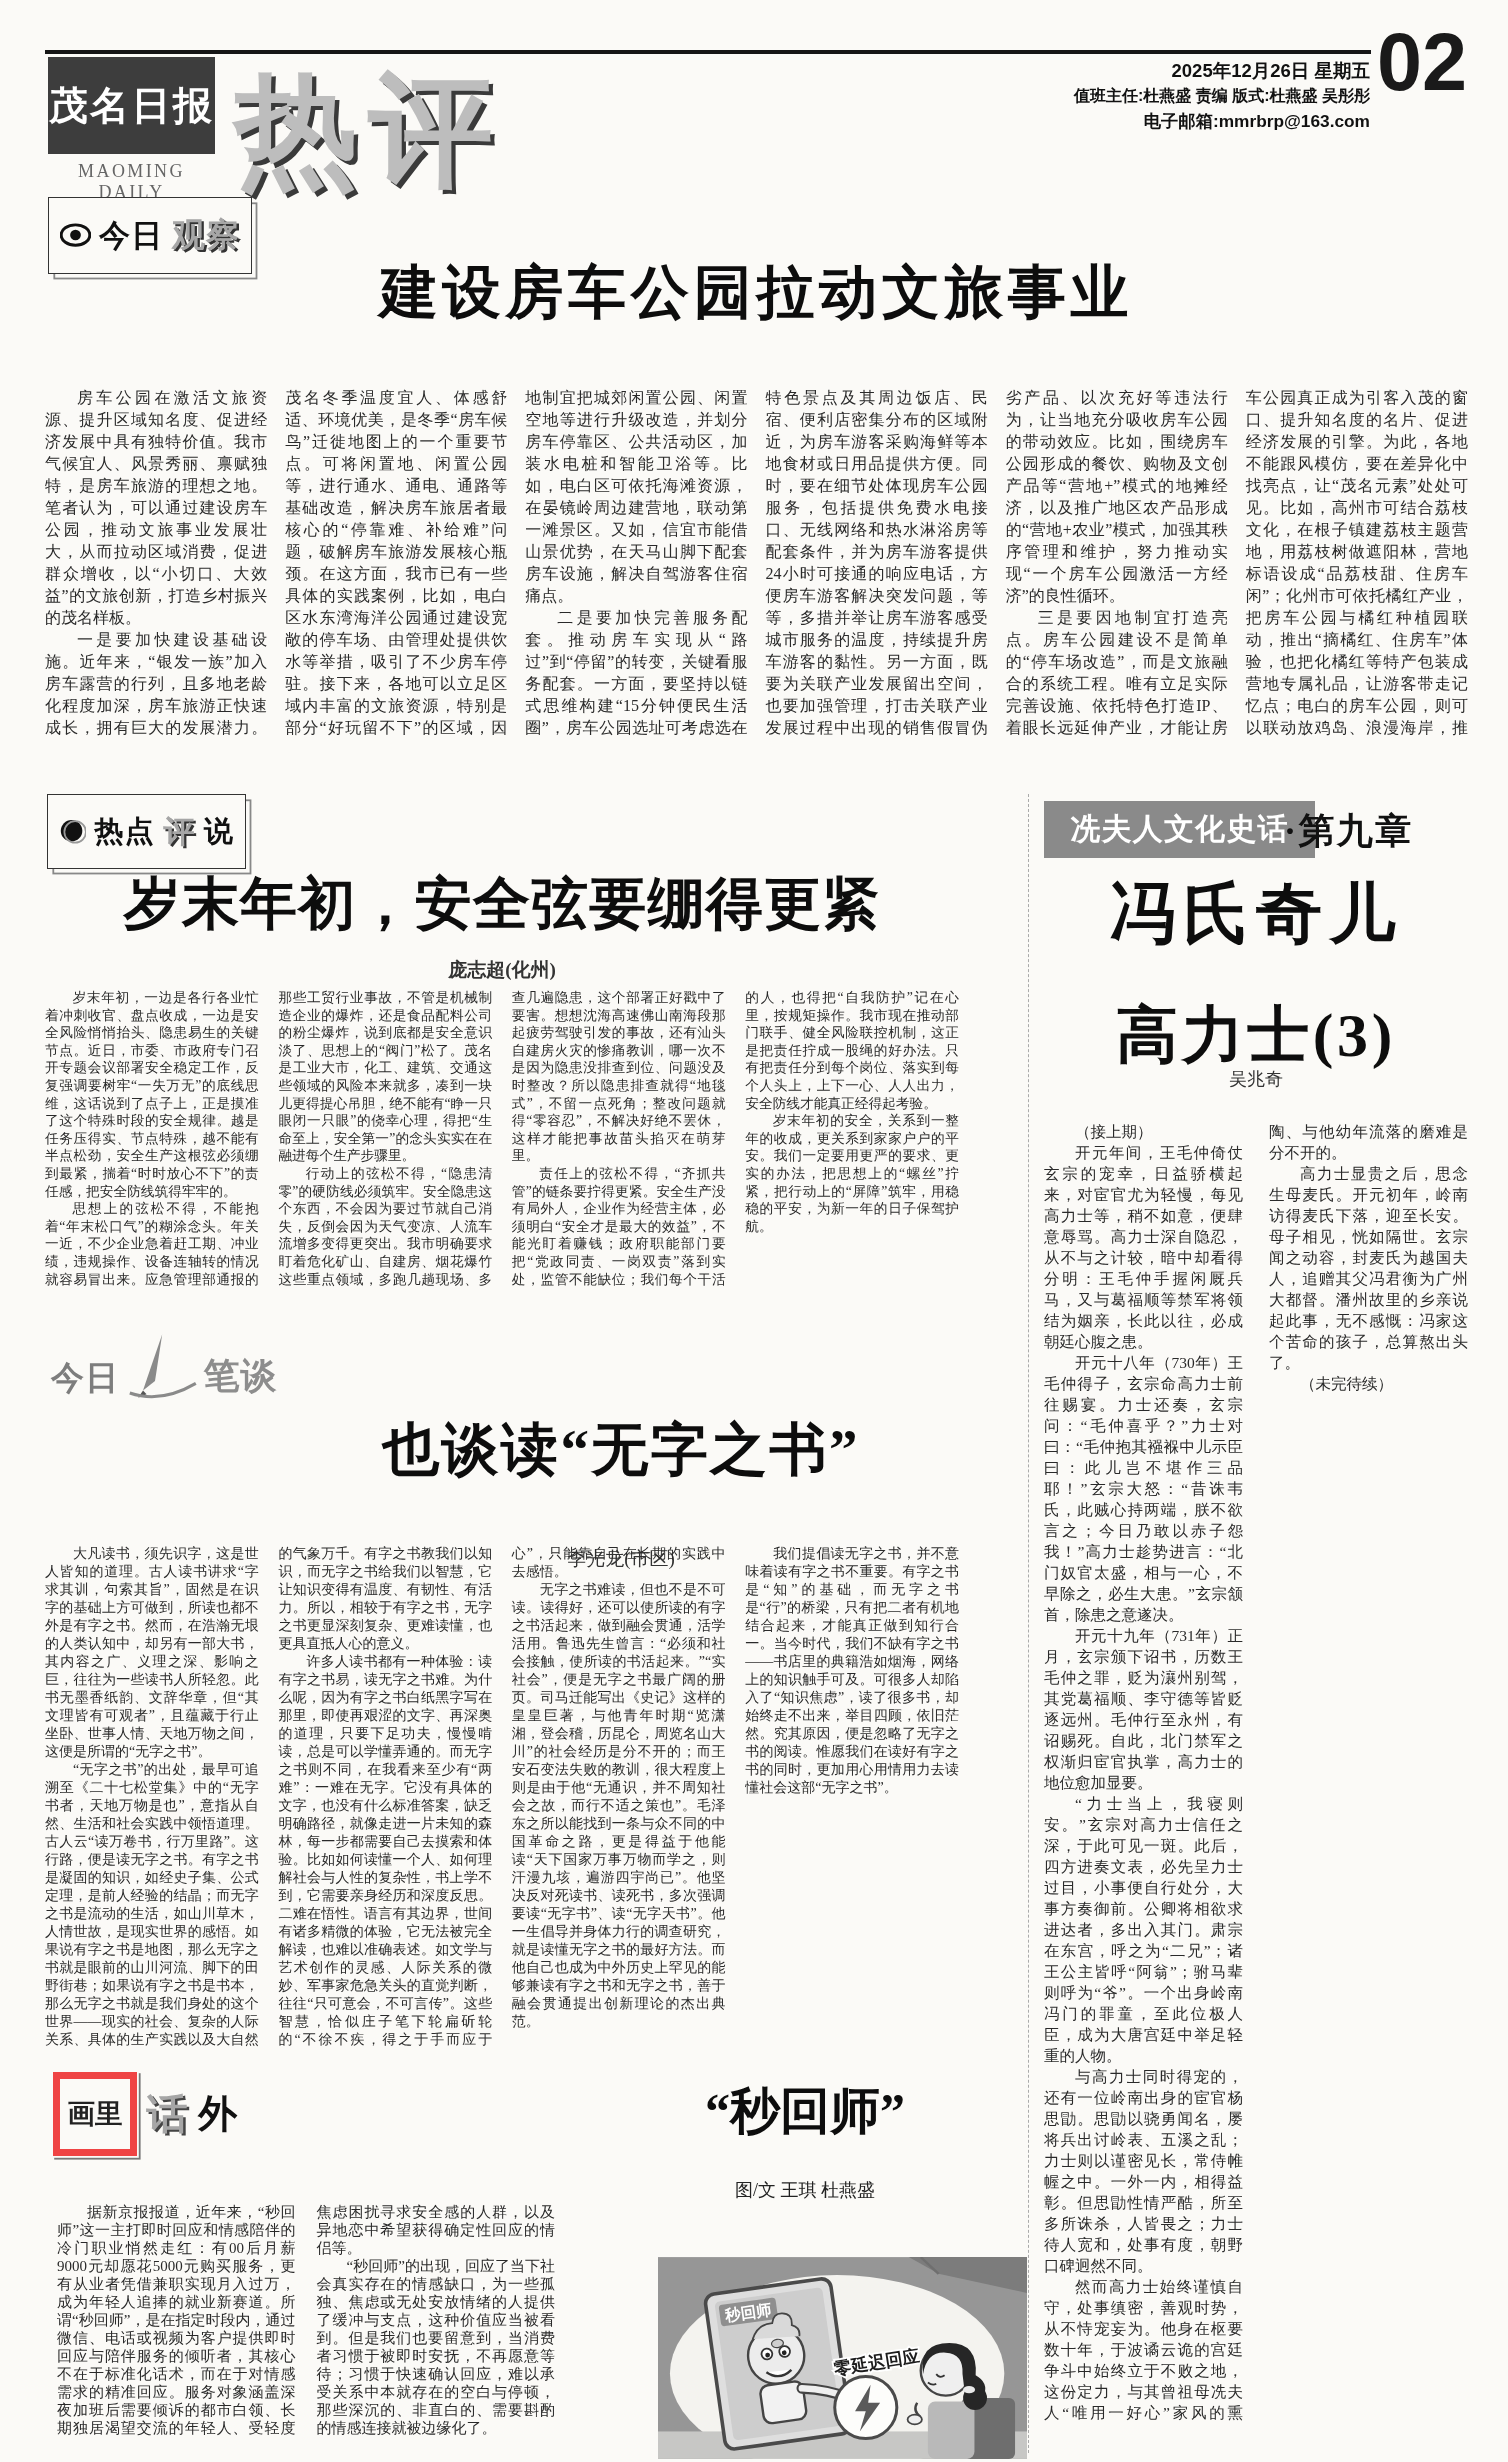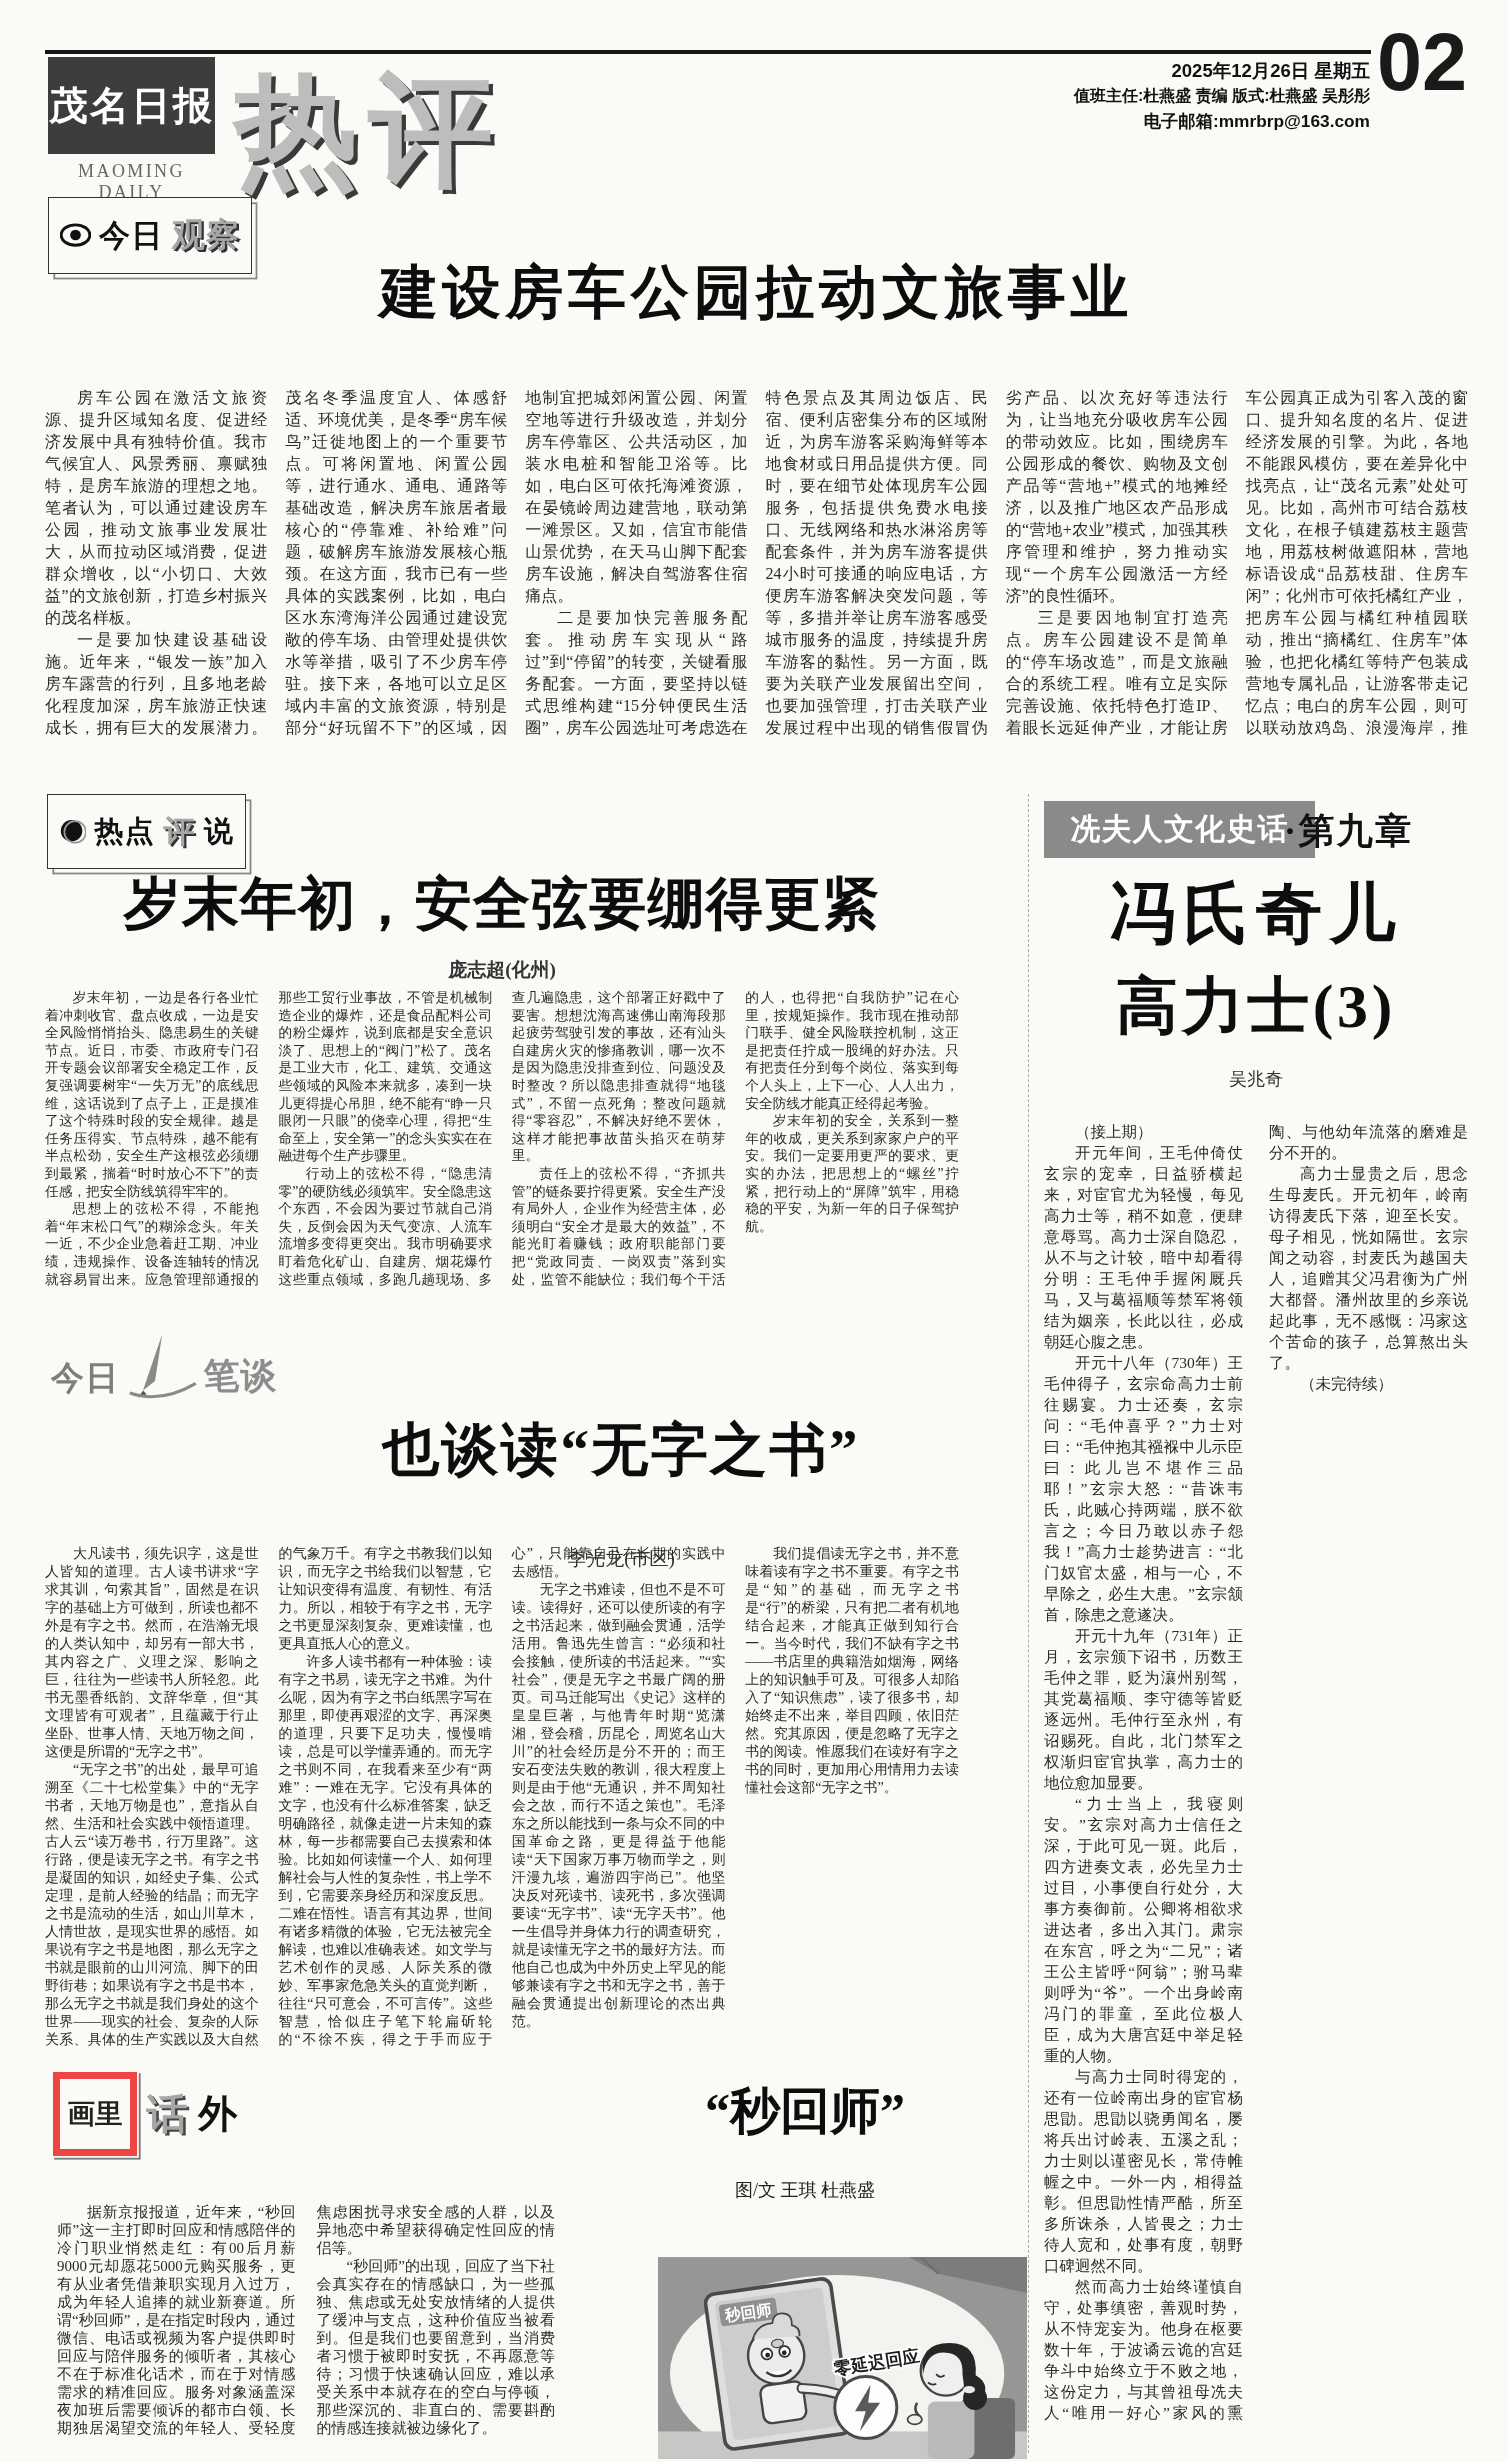--- a/index.html
+++ b/index.html
@@ -38,21 +38,21 @@
   
   .a2-headline{left:45px;top:873px;width:914px;font-size:57px;letter-spacing:1.2px;}
   .a2-byline{left:45px;top:957px;width:914px;font-size:19px;font-weight:bold;}
   .a2-body{left:45px;top:989px;width:914px;height:315px;column-count:4;column-gap:19.7px;
            font-size:13.7px;line-height:17.6px;}
   
   .rail-badge{left:1044px;top:801px;width:271px;height:57px;background:#8a8a8a;color:#fff;
               display:flex;align-items:center;justify-content:center;font-size:30px;font-weight:bold;letter-spacing:1.2px;}
   .rail-chapter{left:1284px;top:807px;font-size:36px;font-weight:bold;color:#111;letter-spacing:2.4px;}
   .rail-title1{left:1044px;top:878px;width:424px;font-size:66px;letter-spacing:7.2px;}
-  .rail-title2{left:1044px;top:972px;width:424px;font-size:62px;letter-spacing:3.6px;}
+  .rail-title2{left:1044px;top:1001px;width:424px;font-size:62px;letter-spacing:3.6px;}
   .rail-author{left:1044px;top:1067px;width:424px;font-size:18px;}
   .rail-body{left:1044px;top:1121px;width:424px;height:1320px;column-count:2;column-gap:26px;
              font-size:15.5px;line-height:21px;}
   .v-divider{left:1028px;top:794px;height:1659px;width:0;border-left:1.2px dashed #aaa;}
   
   .a3-headline{left:251px;top:1419px;width:740px;font-size:57px;letter-spacing:2.4px;}
   .a3-byline{left:251px;top:1546px;width:740px;font-size:19px;}
   .a3-body{left:45px;top:1545px;width:914px;height:505px;column-count:4;column-gap:19.7px;
            font-size:14px;line-height:18px;}
   

